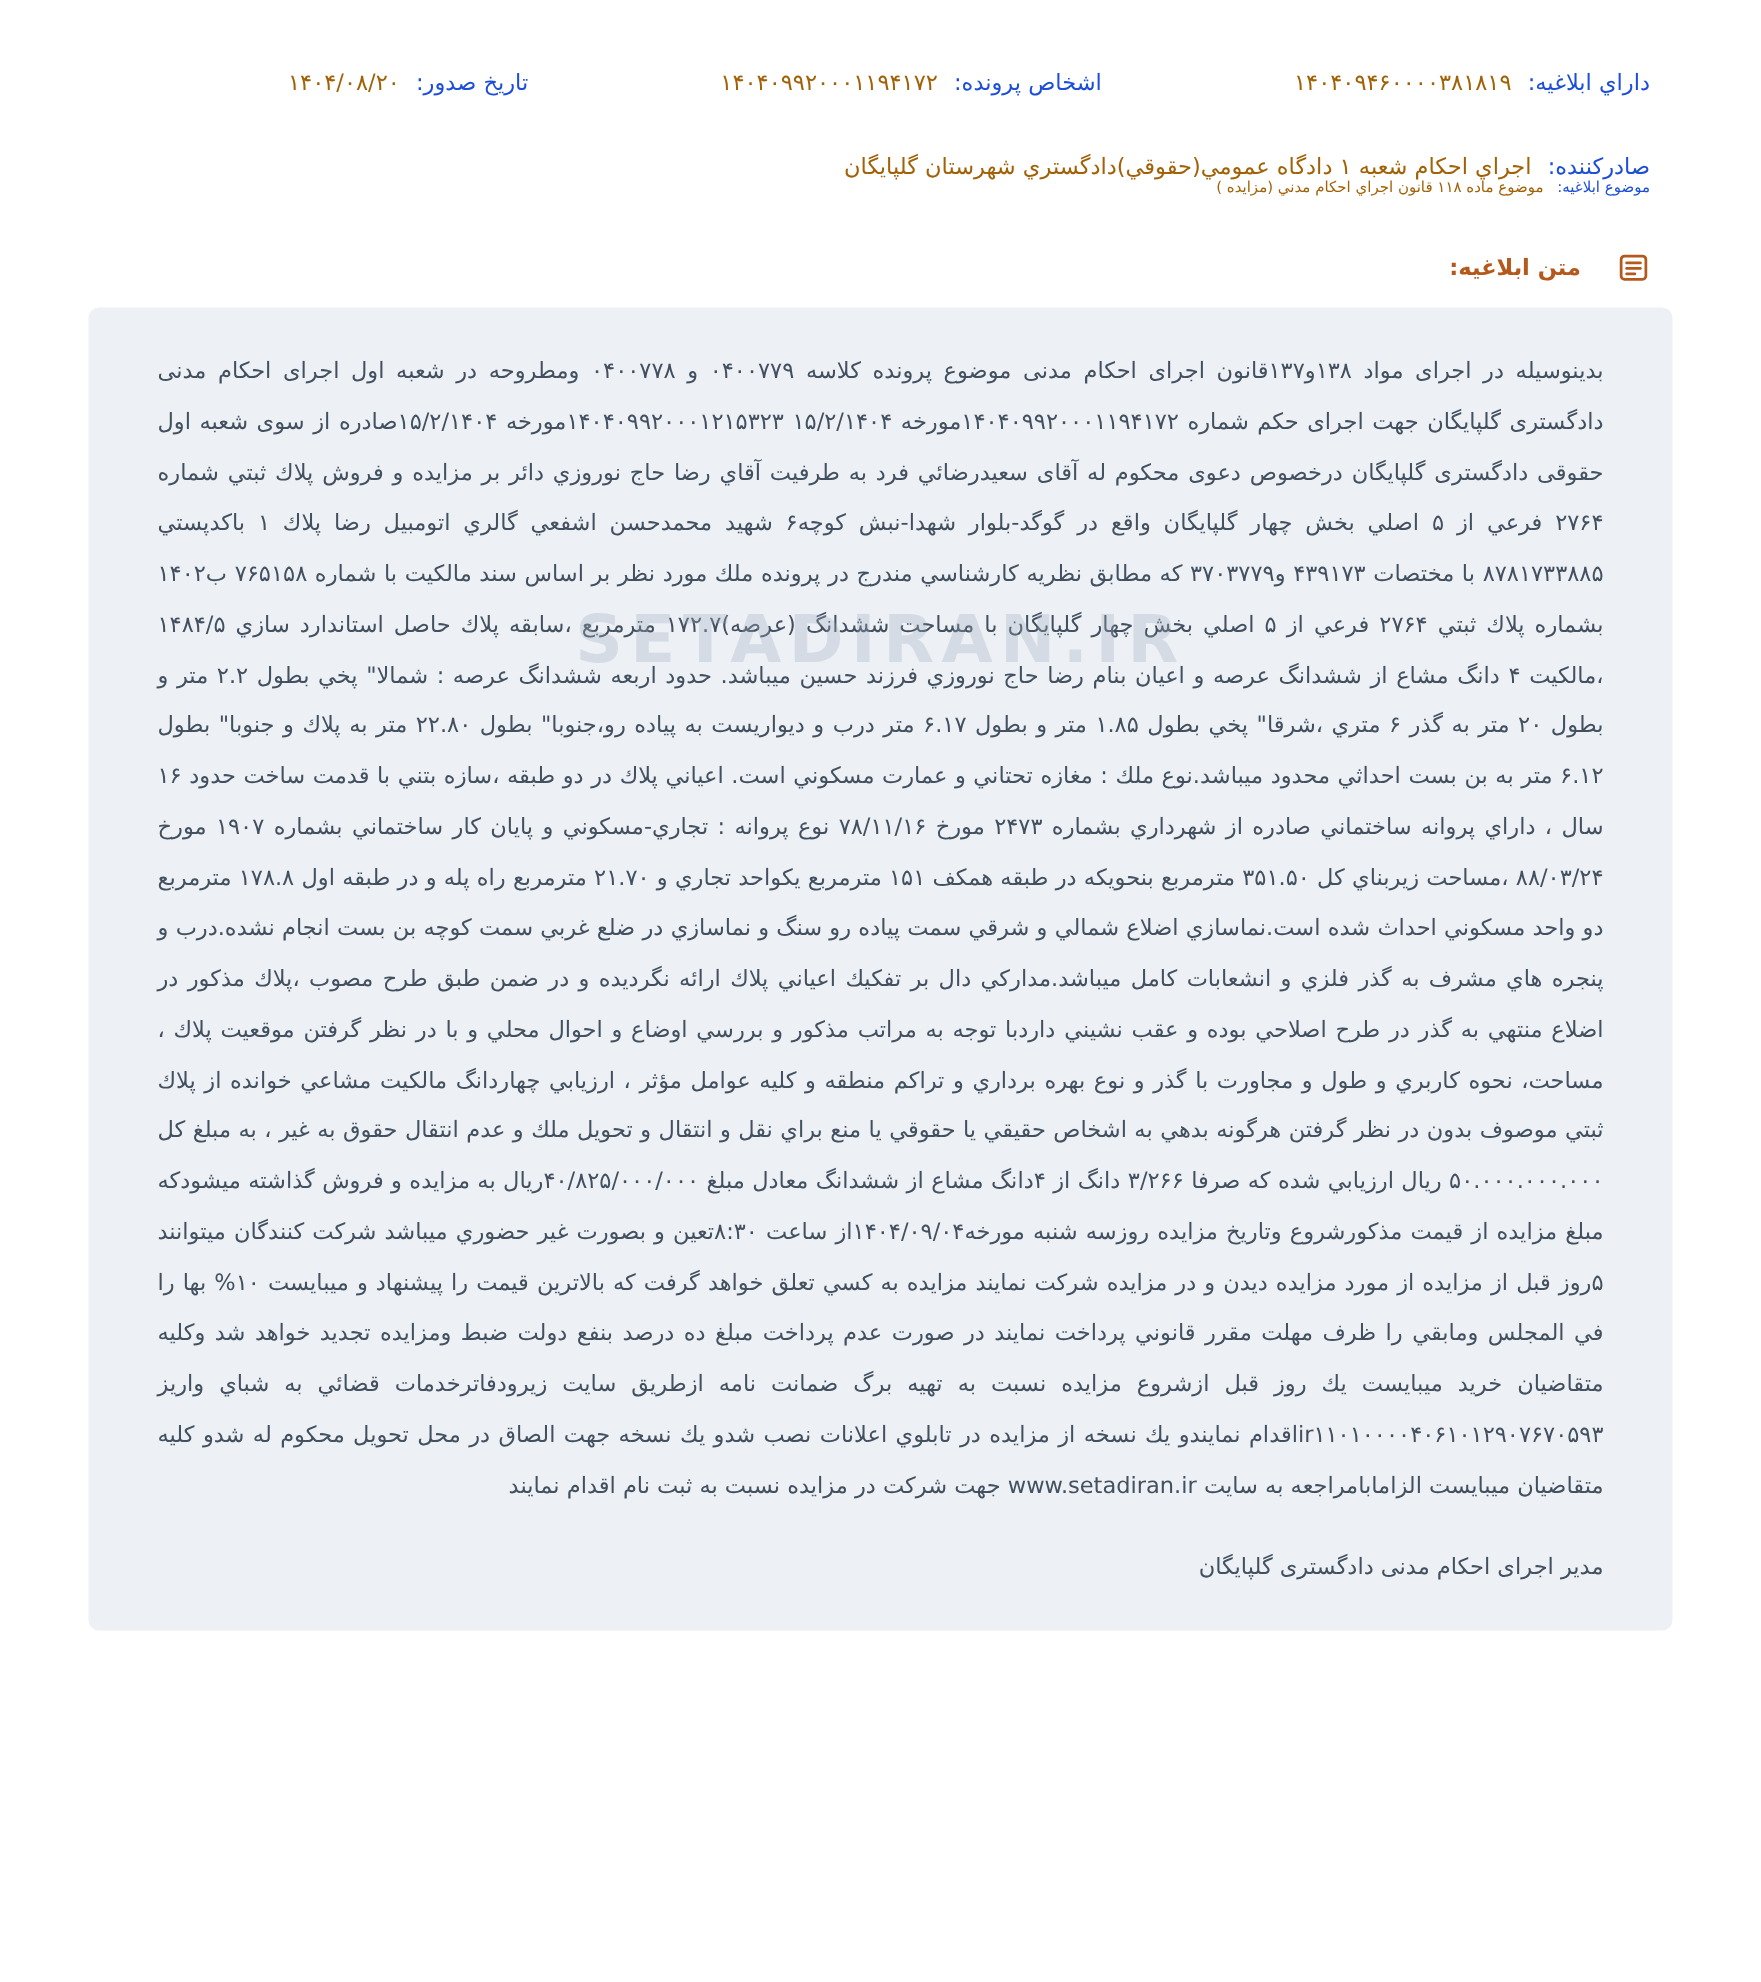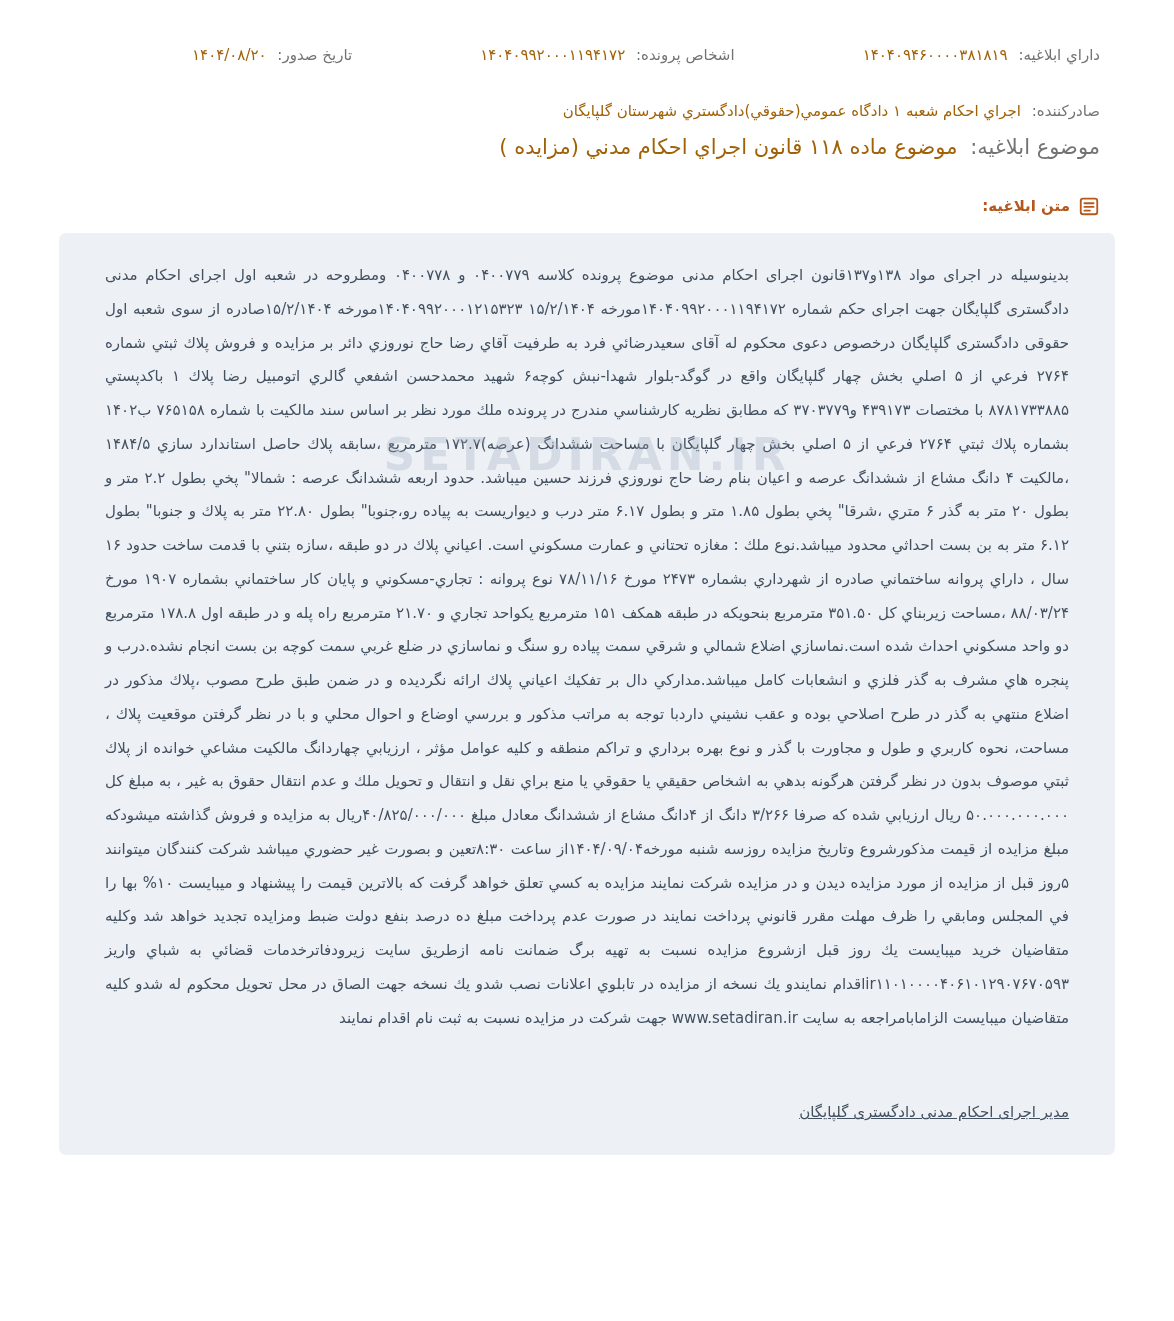--- a/index.html
+++ b/index.html
@@ -19,31 +19,31 @@
   
   .doc-header { padding: 0 74px; }
   .meta-row {
     display: flex;
     justify-content: space-between;
     align-items: baseline;
     font-size: 15px;
   }
   .meta-item { white-space: nowrap; }
   .meta-item-date { margin-left: 118px; }
-  .label { color: #737373; margin-left: 6px; font-weight: 400; }
+  .label { color: #1d4ed8; margin-left: 6px; font-weight: 400; }
   .value { color: #a16207; font-weight: 400; }
 
   .issuer-row { margin-top: 38px; font-size: 15px; }
-  .subject-row { margin-top: 15px; font-size: 21px; }
+  .subject-row { font-size: 10px; }
 
   .body-label-row {
     margin-top: 36px;
     display: flex;
     align-items: center;
-    gap: 8px;
+    gap: 24px;
     font-size: 15px;
   }
   .orange-label { color: #b4581c; font-weight: 700; }
   .doc-icon { display: inline-flex; align-items: center; }
 
   
   .notice-body {
     position: relative;
     margin: 16px 59px 0 59px;
     background: #edf0f5;
@@ -53,21 +53,21 @@
     font-size: 15px;
     overflow: hidden;
   }
   .notice-title { margin: 0 0 16px 0; font-weight: 400; }
   .notice-text {
     margin: 0;
     line-height: 2.25;
     text-align: justify;
     text-align-last: right;
   }
-  .signature-role { margin: 68px 0 0 0; text-decoration: underline; }
+  .signature-role { margin: 28px 0 0 0; }
   .signature-name { margin: 44px 0 0 0; }
 
   .watermark {
     position: absolute;
     top: 196px;
     left: 50%;
     transform: translateX(-50%);
     direction: ltr;
     font-size: 44px;
     font-weight: 700;

